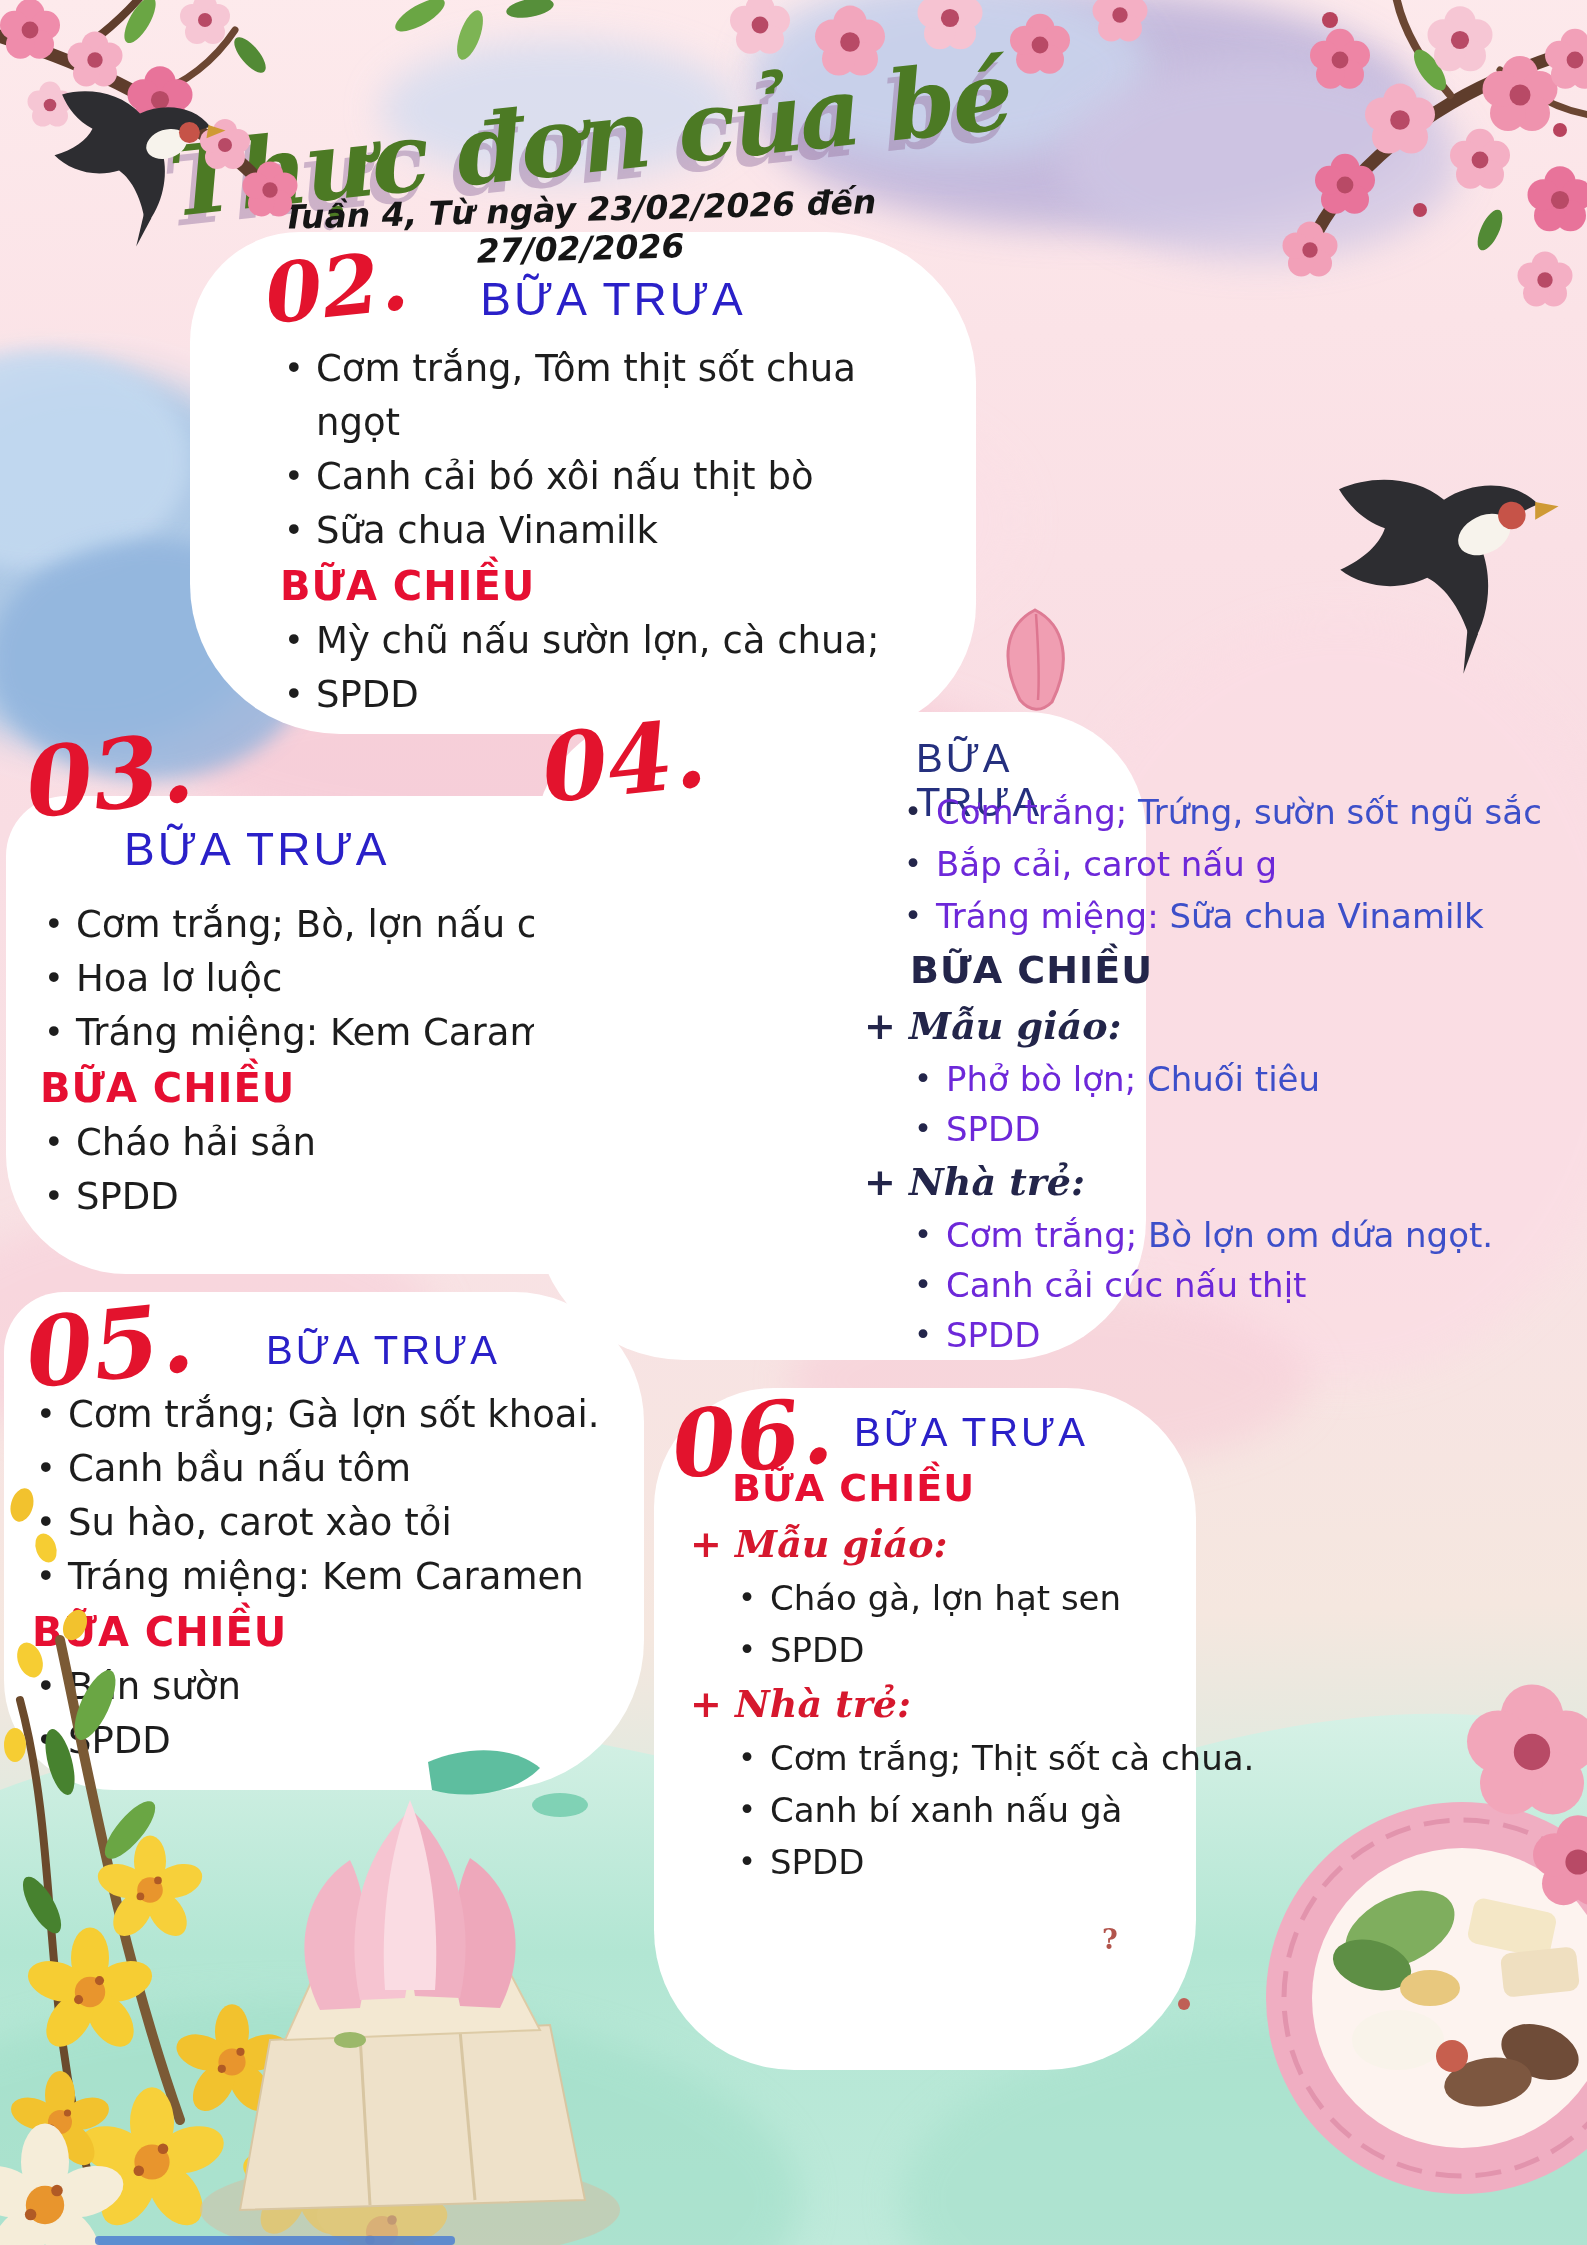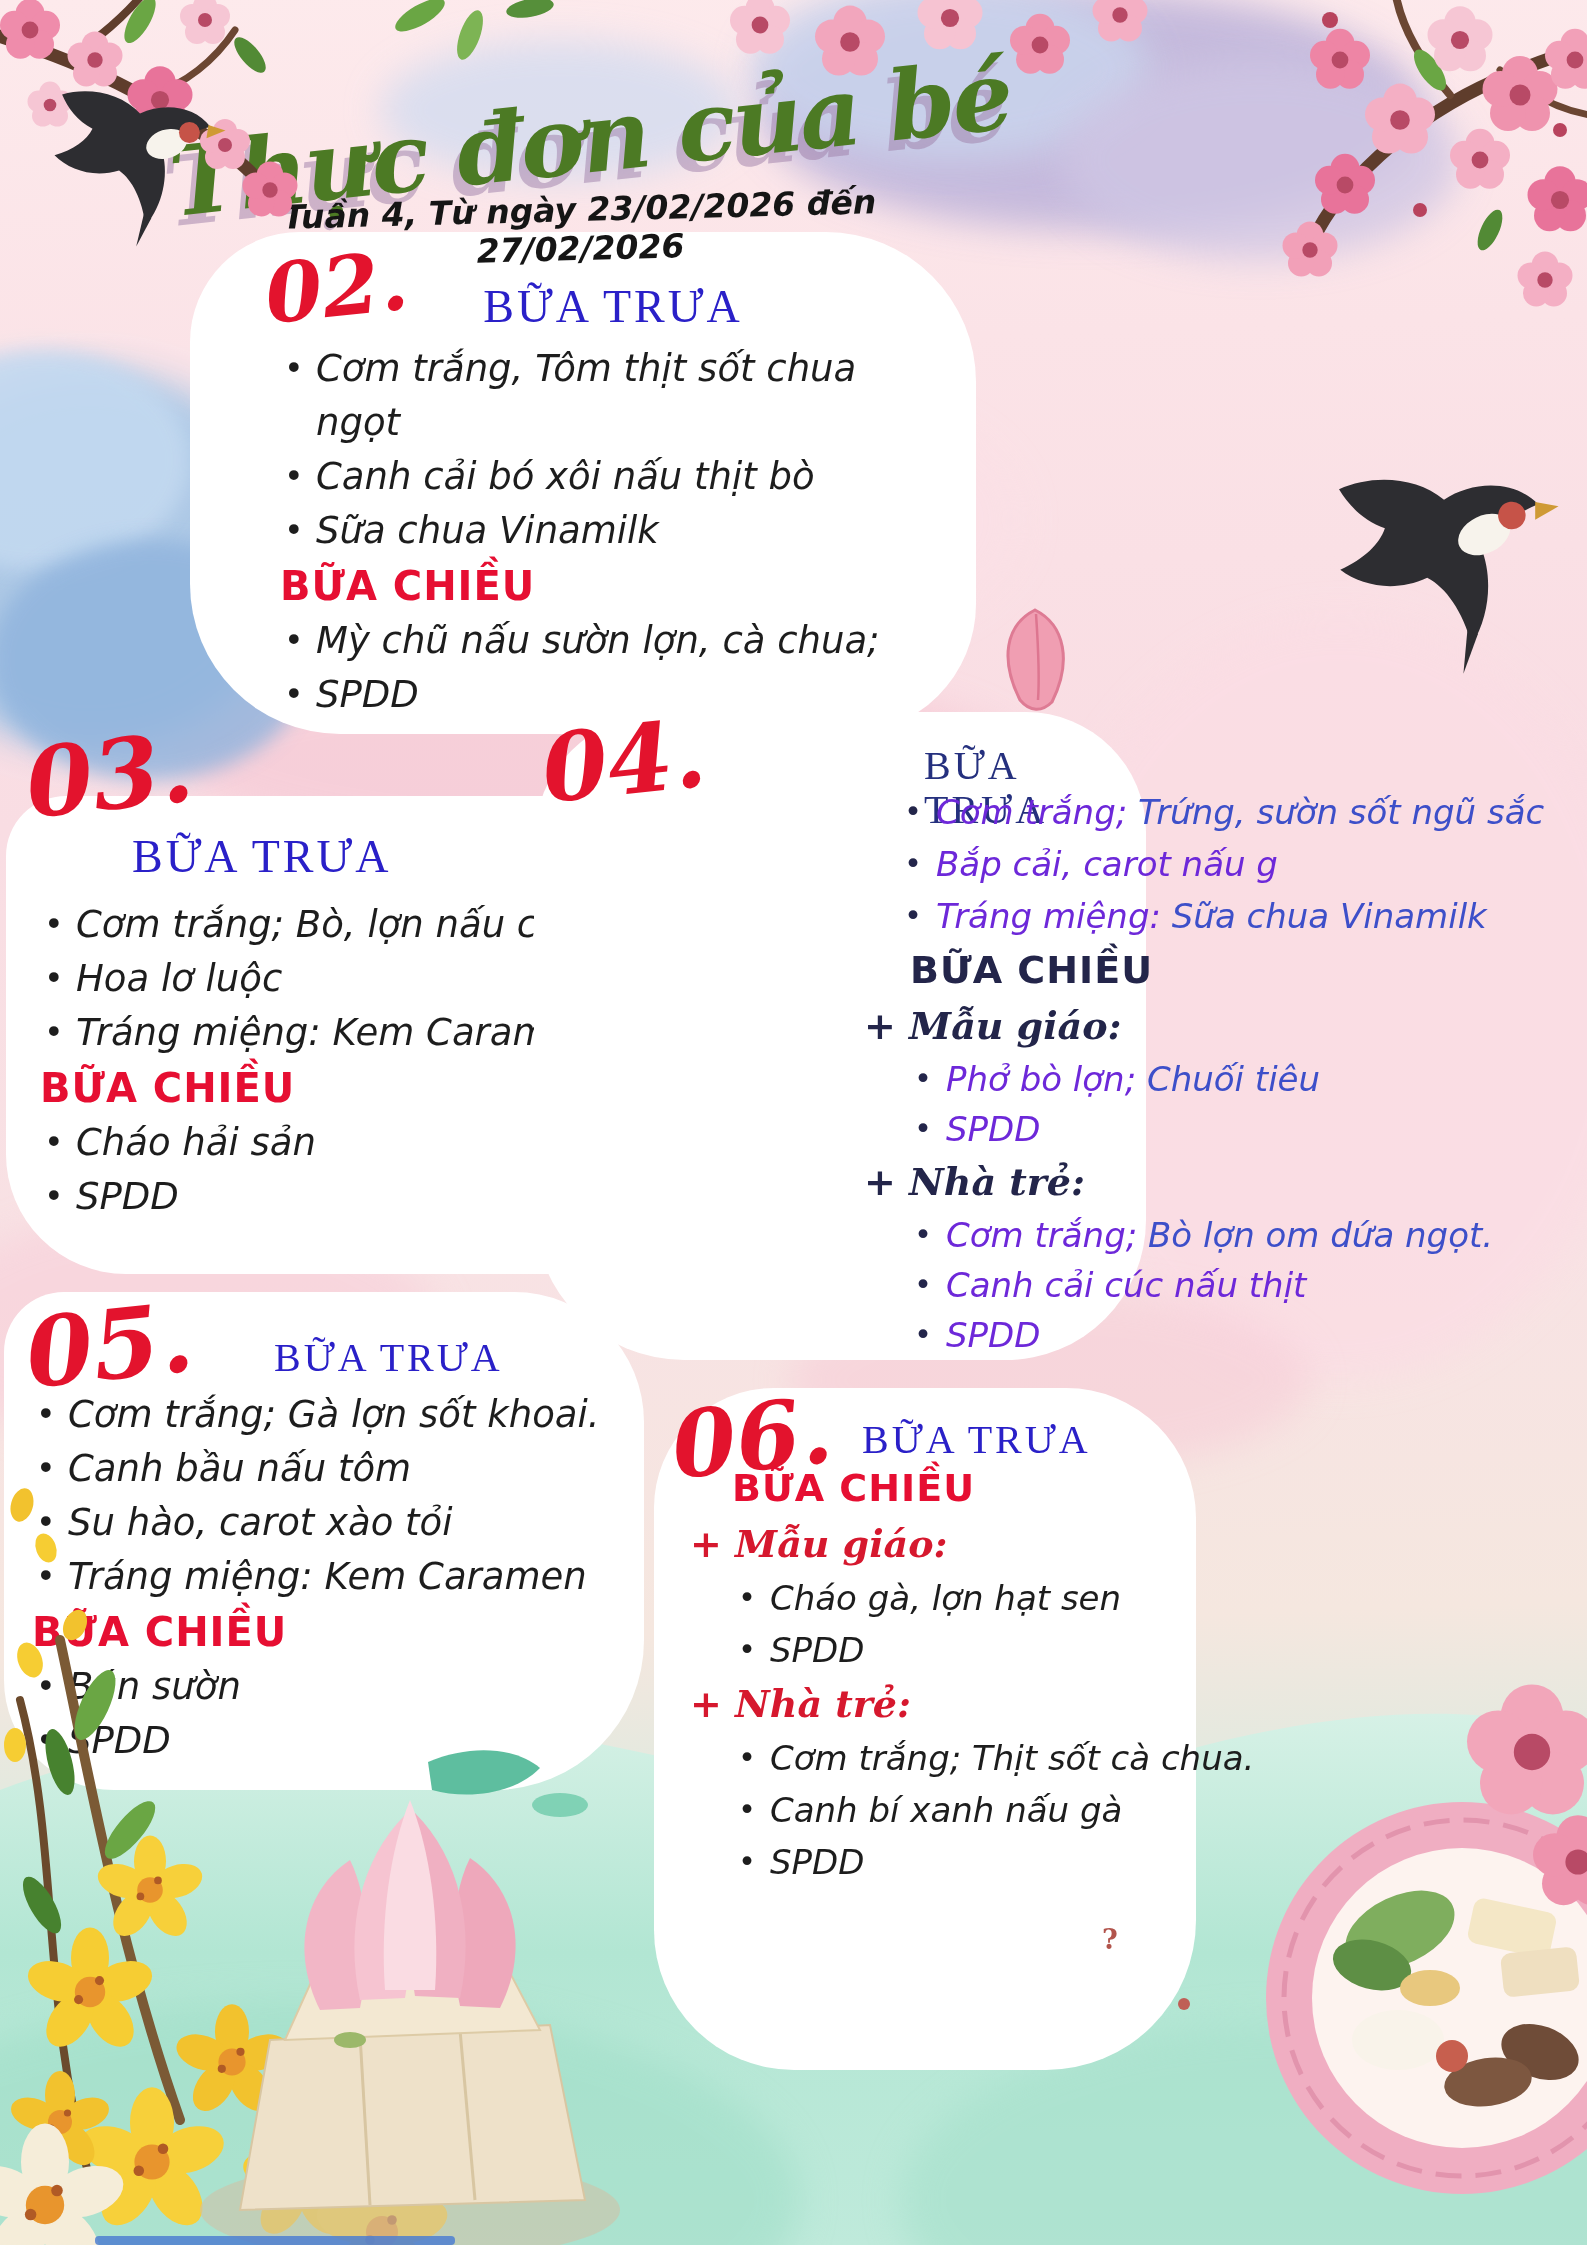--- a/index.html
+++ b/index.html
@@ -38,41 +38,41 @@
     position:absolute;font-family:"DejaVu Serif",serif;font-style:italic;font-weight:700;
     color:#e3132d;line-height:1;transform:rotate(-6deg);
   }
   .c02 .num{left:75px;top:14px;font-size:82px;}
   .c03 .num{left:20px;top:-68px;font-size:96px;}
   .c04 .num{left:8px;top:2px;font-size:94px;}
   .c05 .num{left:22px;top:6px;font-size:96px;}
   .c06 .num{left:18px;top:4px;font-size:92px;}
 
   .lunch-h{
-    position:absolute;font-family:Liberation Serif, serif;font-weight:400;
-    color:#2a20c8;letter-spacing:3px;margin:8px;line-height:1.1;
+    position:absolute;font-family:Liberation Sans, sans-serif;font-weight:400;
+    color:#2a20c8;letter-spacing:3px;margin:0;line-height:1.1;
   }
   .c02 .lunch-h{top:42px;left:0;right:0;text-align:center;font-size:46px;transform:translateX(30px);}
   .c03 .lunch-h{top:28px;left:118px;font-size:46px;}
   .c04 .lunch-h{top:24px;left:382px;font-size:40px;color:#25307e;}
   .c05 .lunch-h{top:36px;left:262px;font-size:40px;}
   .c06 .lunch-h{top:22px;left:200px;font-size:40px;}
 
   .chieu-h{font-family:"DejaVu Sans",sans-serif;font-weight:700;color:#e60f32;
     letter-spacing:1px;font-size:40px;line-height:56px;margin:0;}
 
   .flow{position:absolute;}
   .c02 .flow{left:90px;top:110px;width:640px;}
   .c03 .flow{left:34px;top:102px;width:630px;}
   .c04 .flow{left:330px;top:74px;width:860px;}
   .c05 .flow{left:28px;top:96px;width:600px;}
   .c06 .flow{left:52px;top:72px;width:720px;}
 
   ul.items{list-style:none;margin:0;padding:0;}
-  .items li{position:relative;padding-left:36px;color:#1d1d1d;font-style:italic;}
+  .items li{position:relative;padding-left:36px;color:#1d1d1d;}
   .items li::before{content:"•";position:absolute;left:4px;top:0;font-size:.9em;}
   .c02 .items li,.c03 .items li,.c05 .items li{font-size:37px;line-height:54px;}
   .c04 .items li,.c06 .items li{font-size:34px;line-height:52px;white-space:nowrap;}
 
   
   .c04 .items.lunch{margin-left:36px;}
   .c04 .chieu-h{margin-left:46px;color:#23254a;font-size:38px;}
   .c04 li .pre{color:#6d28d9;}
   .c04 li{color:#23254a;}
   .hl{color:#3d4fc9;}

